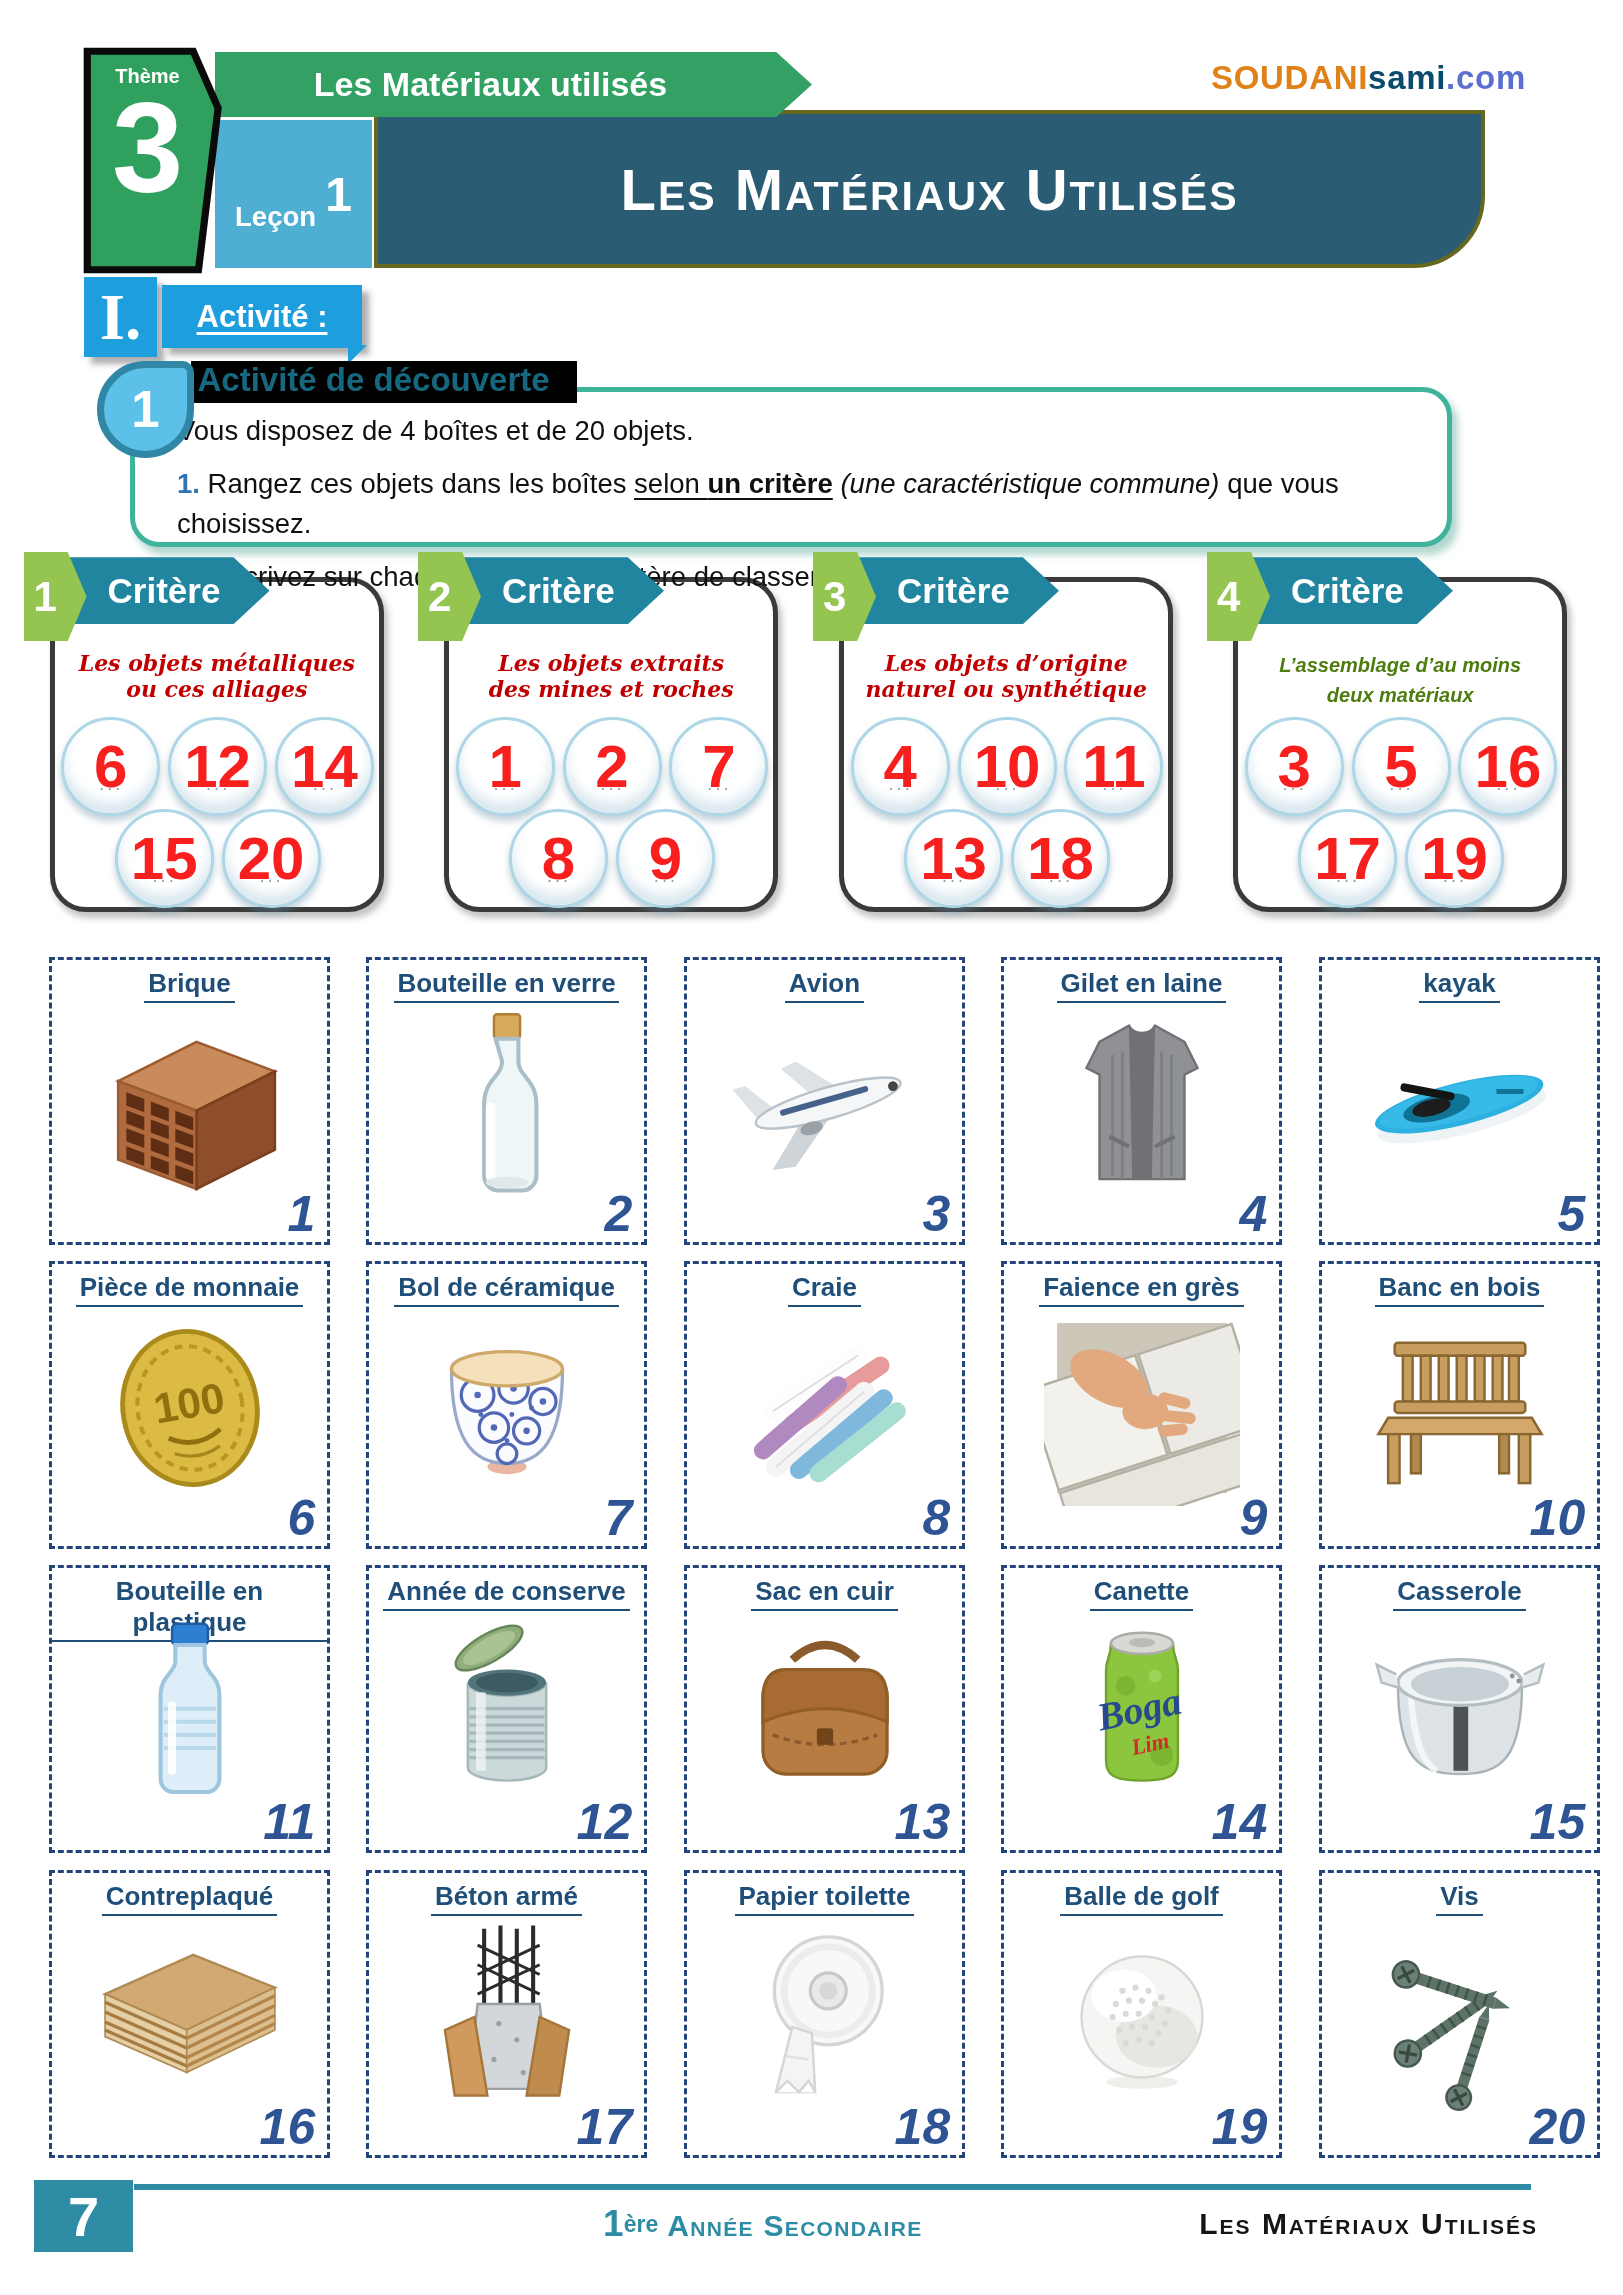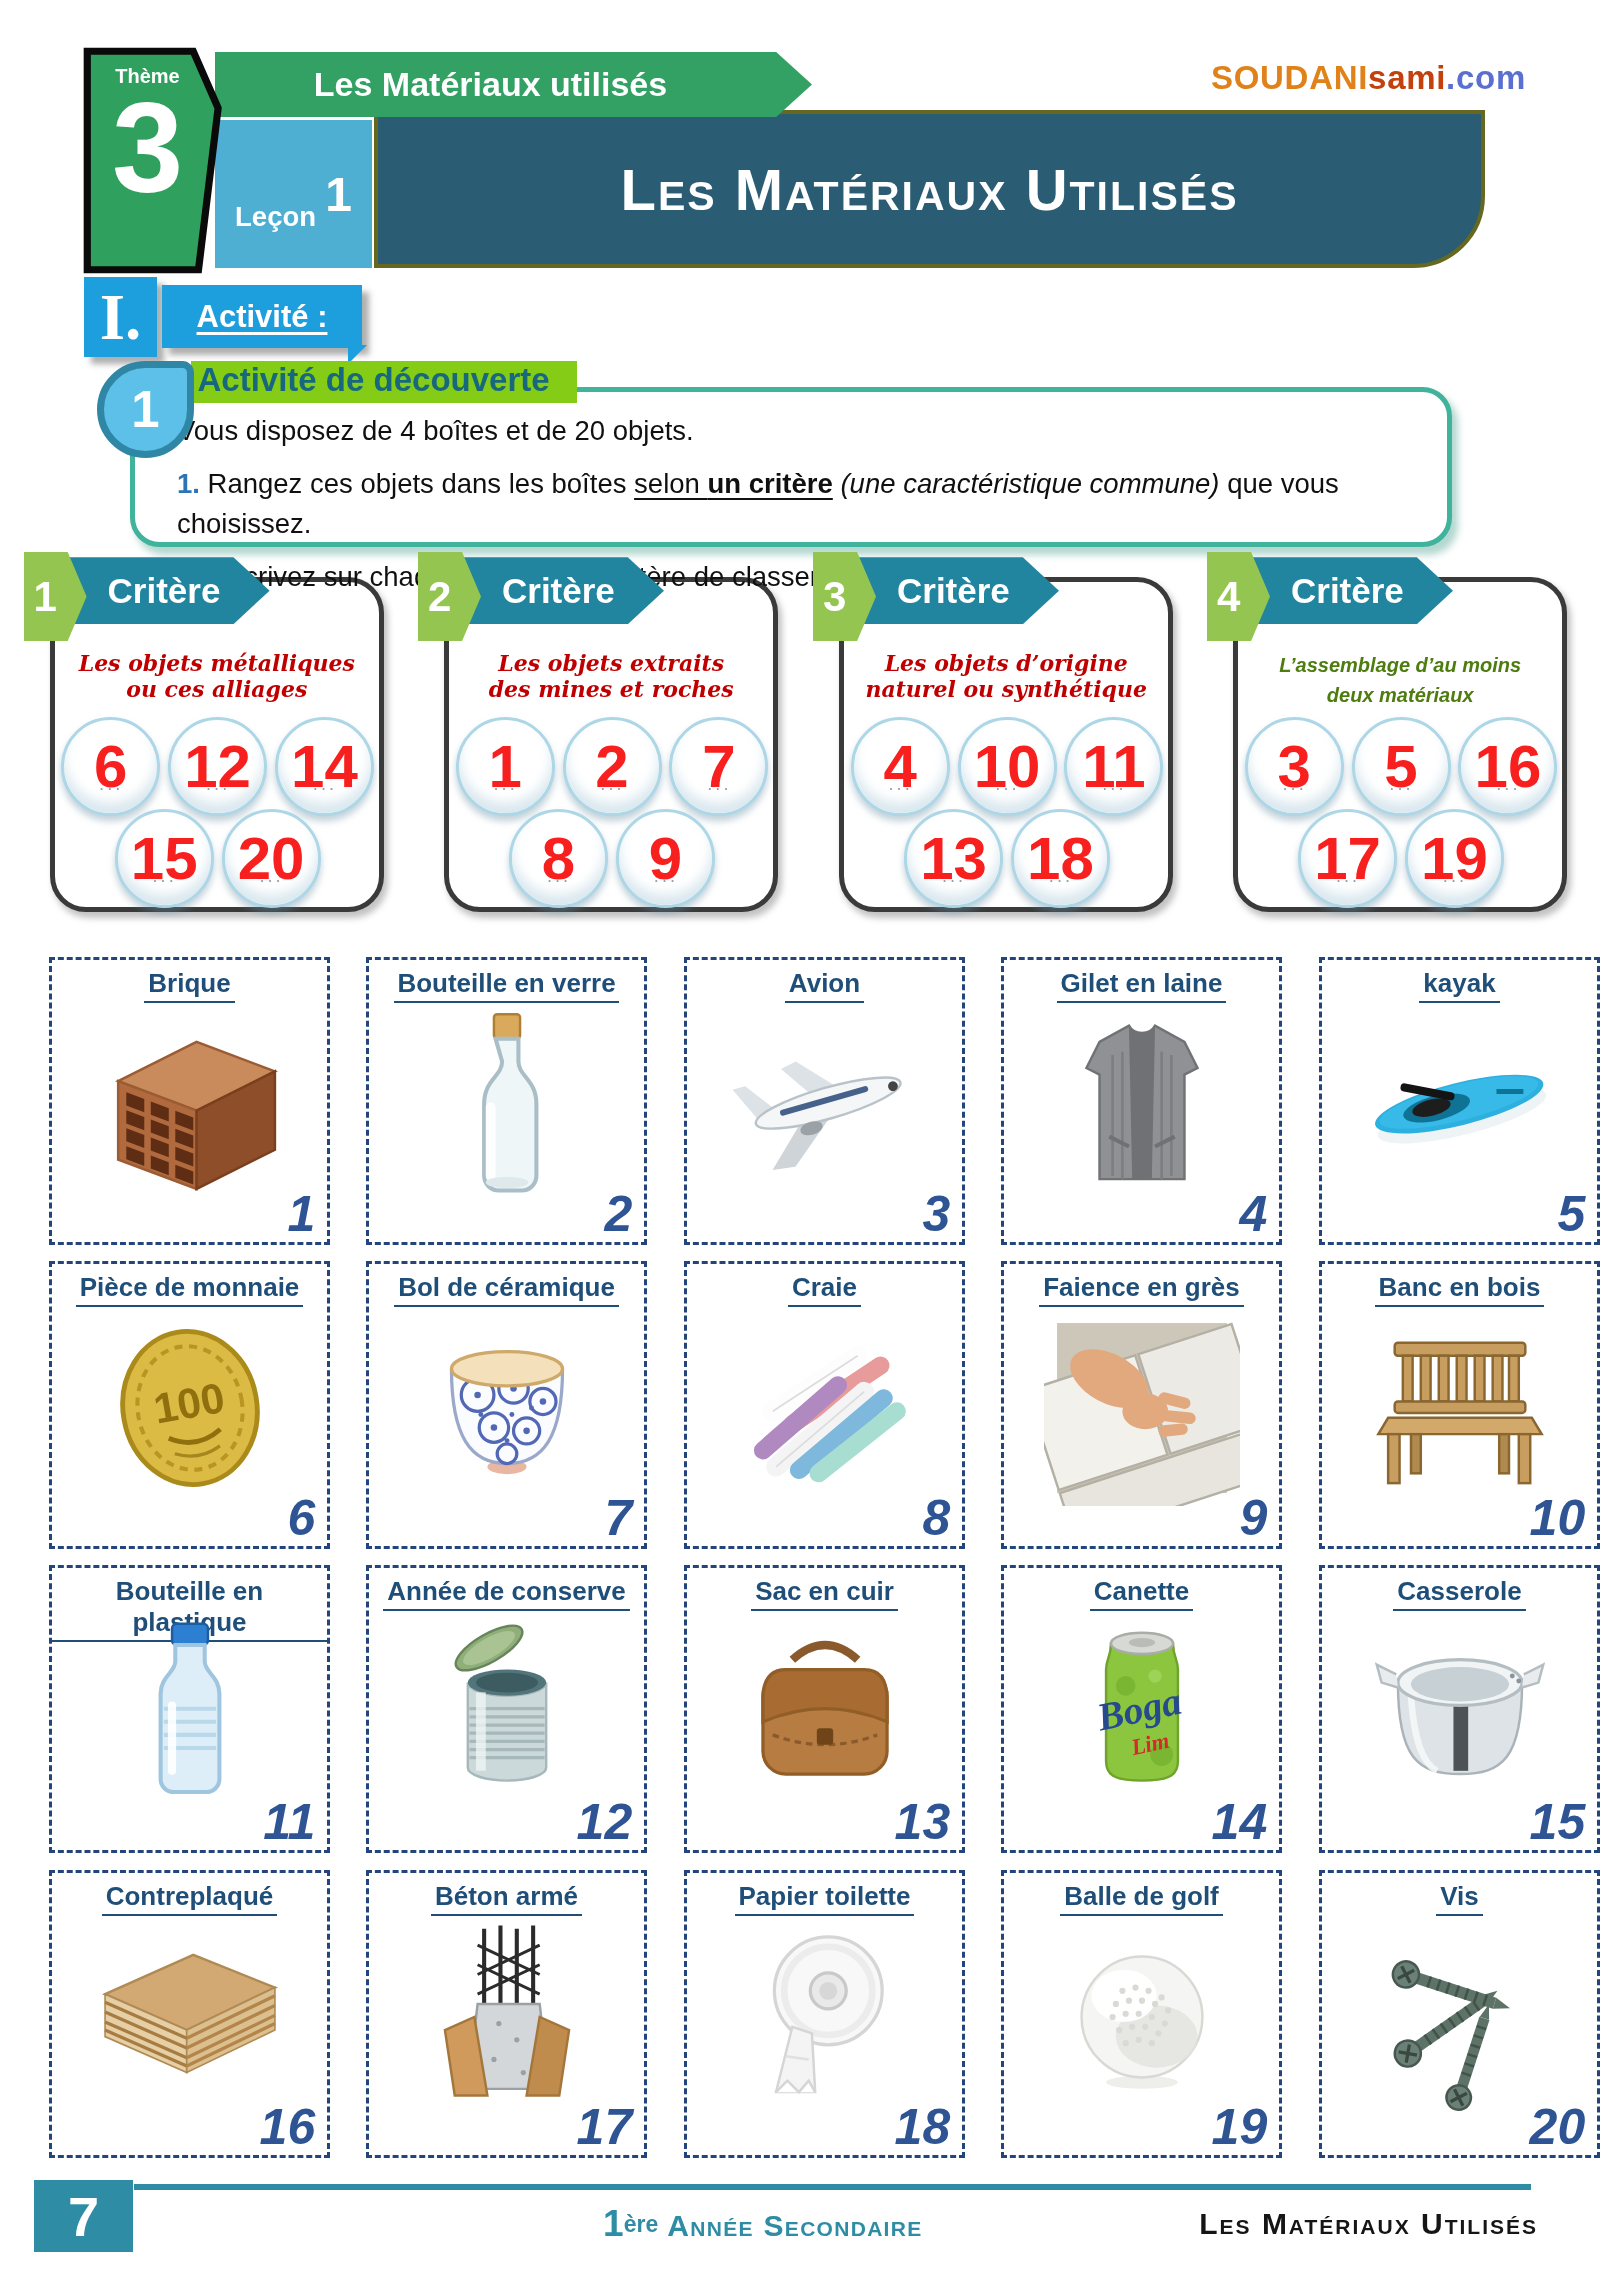--- a/index.html
+++ b/index.html
@@ -17,21 +17,21 @@
     color:#fff;font-size:34px;font-weight:bold;}
   .lesson-block{left:215px;top:120px;width:157px;height:148px;background:#4fafd3;z-index:1;
     display:flex;align-items:center;justify-content:center;gap:9.2px;color:#fff;}
   .lesson-label{font-size:27.5px;font-weight:bold;margin-top:46px;}
   .lesson-number{font-size:48px;font-weight:bold;}
   .dark-banner{left:374px;top:110px;width:1111px;height:158px;background:#2a5d74;z-index:1;
     border:4.6px solid #67681f;border-radius:0 0 72px 0;box-sizing:border-box;
     display:flex;align-items:center;justify-content:center;}
   .main-title{color:#fff;font-size:58px;font-weight:bold;font-variant:small-caps;letter-spacing:2px;}
   .logo{left:1211px;top:59px;font-size:33px;font-weight:bold;letter-spacing:0.7px;z-index:2;}
-  .logo .p1{color:#e0821a;}.logo .p2{color:#c2410c;margin-top:44px;}.logo .p3{color:#5b6fd0;}
+  .logo .p1{color:#e0821a;}.logo .p2{color:#0c4a6e;margin-top:44px;}.logo .p3{color:#5b6fd0;}
 
   
   .sec-numeral{left:84px;top:277px;width:73px;height:80px;background:#1e9fdd;z-index:1;
     box-shadow:6.5px 6.5px 5.9px rgba(110,110,110,.55);
     display:flex;align-items:center;justify-content:center;
     color:#fff;font-family:"Liberation Serif",serif;font-size:65px;font-weight:bold;}
   .activity-label-box{left:162px;top:285px;width:200px;height:63px;background:#1e9fdd;z-index:2;
     box-shadow:6.5px 6.5px 5.9px rgba(110,110,110,.55);
     display:flex;align-items:center;justify-content:center;
     color:#fff;font-size:31px;font-weight:bold;}
@@ -42,21 +42,21 @@
     box-shadow:7.9px 7.9px 5.9px rgba(110,110,110,.5);
     display:flex;align-items:center;justify-content:center;color:#fff;font-size:37px;font-weight:bold;}
 
   
   .discovery-box{left:130px;top:387px;width:1322px;height:160px;background:#fff;z-index:1;
     border:5.9px solid #3fb39b;border-radius:29.4px;box-sizing:border-box;
     box-shadow:5.9px 7.2px 7.9px rgba(40,140,120,.35);}
   .discovery-badge{left:97px;top:361px;width:97px;height:97px;background:#5cc0e8;z-index:3;
     border:7.2px solid #2f86a5;border-radius:50% 12% 50% 50%;box-sizing:border-box;
     display:flex;align-items:center;justify-content:center;color:#fff;font-size:51px;font-weight:bold;}
-  .discovery-title{left:191px;top:361px;z-index:2;background:#84cc16;padding:0 27.5px 3.9px 6.5px;
+  .discovery-title{left:191px;top:361px;z-index:2;background:#000000;padding:0 27.5px 3.9px 6.5px;
     color:#17687f;font-size:33px;font-weight:bold;}
   .disc-lines{left:177px;top:411px;width:1250px;z-index:2;font-size:27.5px;color:#101010;}
   .dline{margin:0 0 13px 0;line-height:1.45;}
   .stepnum{color:#2e74b5;font-weight:bold;}
   .u{text-decoration:underline;text-underline-offset:4.6px;text-decoration-thickness:2px;}
   .b{font-weight:bold;}
   .it{font-style:italic;}
 
   
   .crit-col{position:absolute;top:552px;width:370px;height:376px;}

